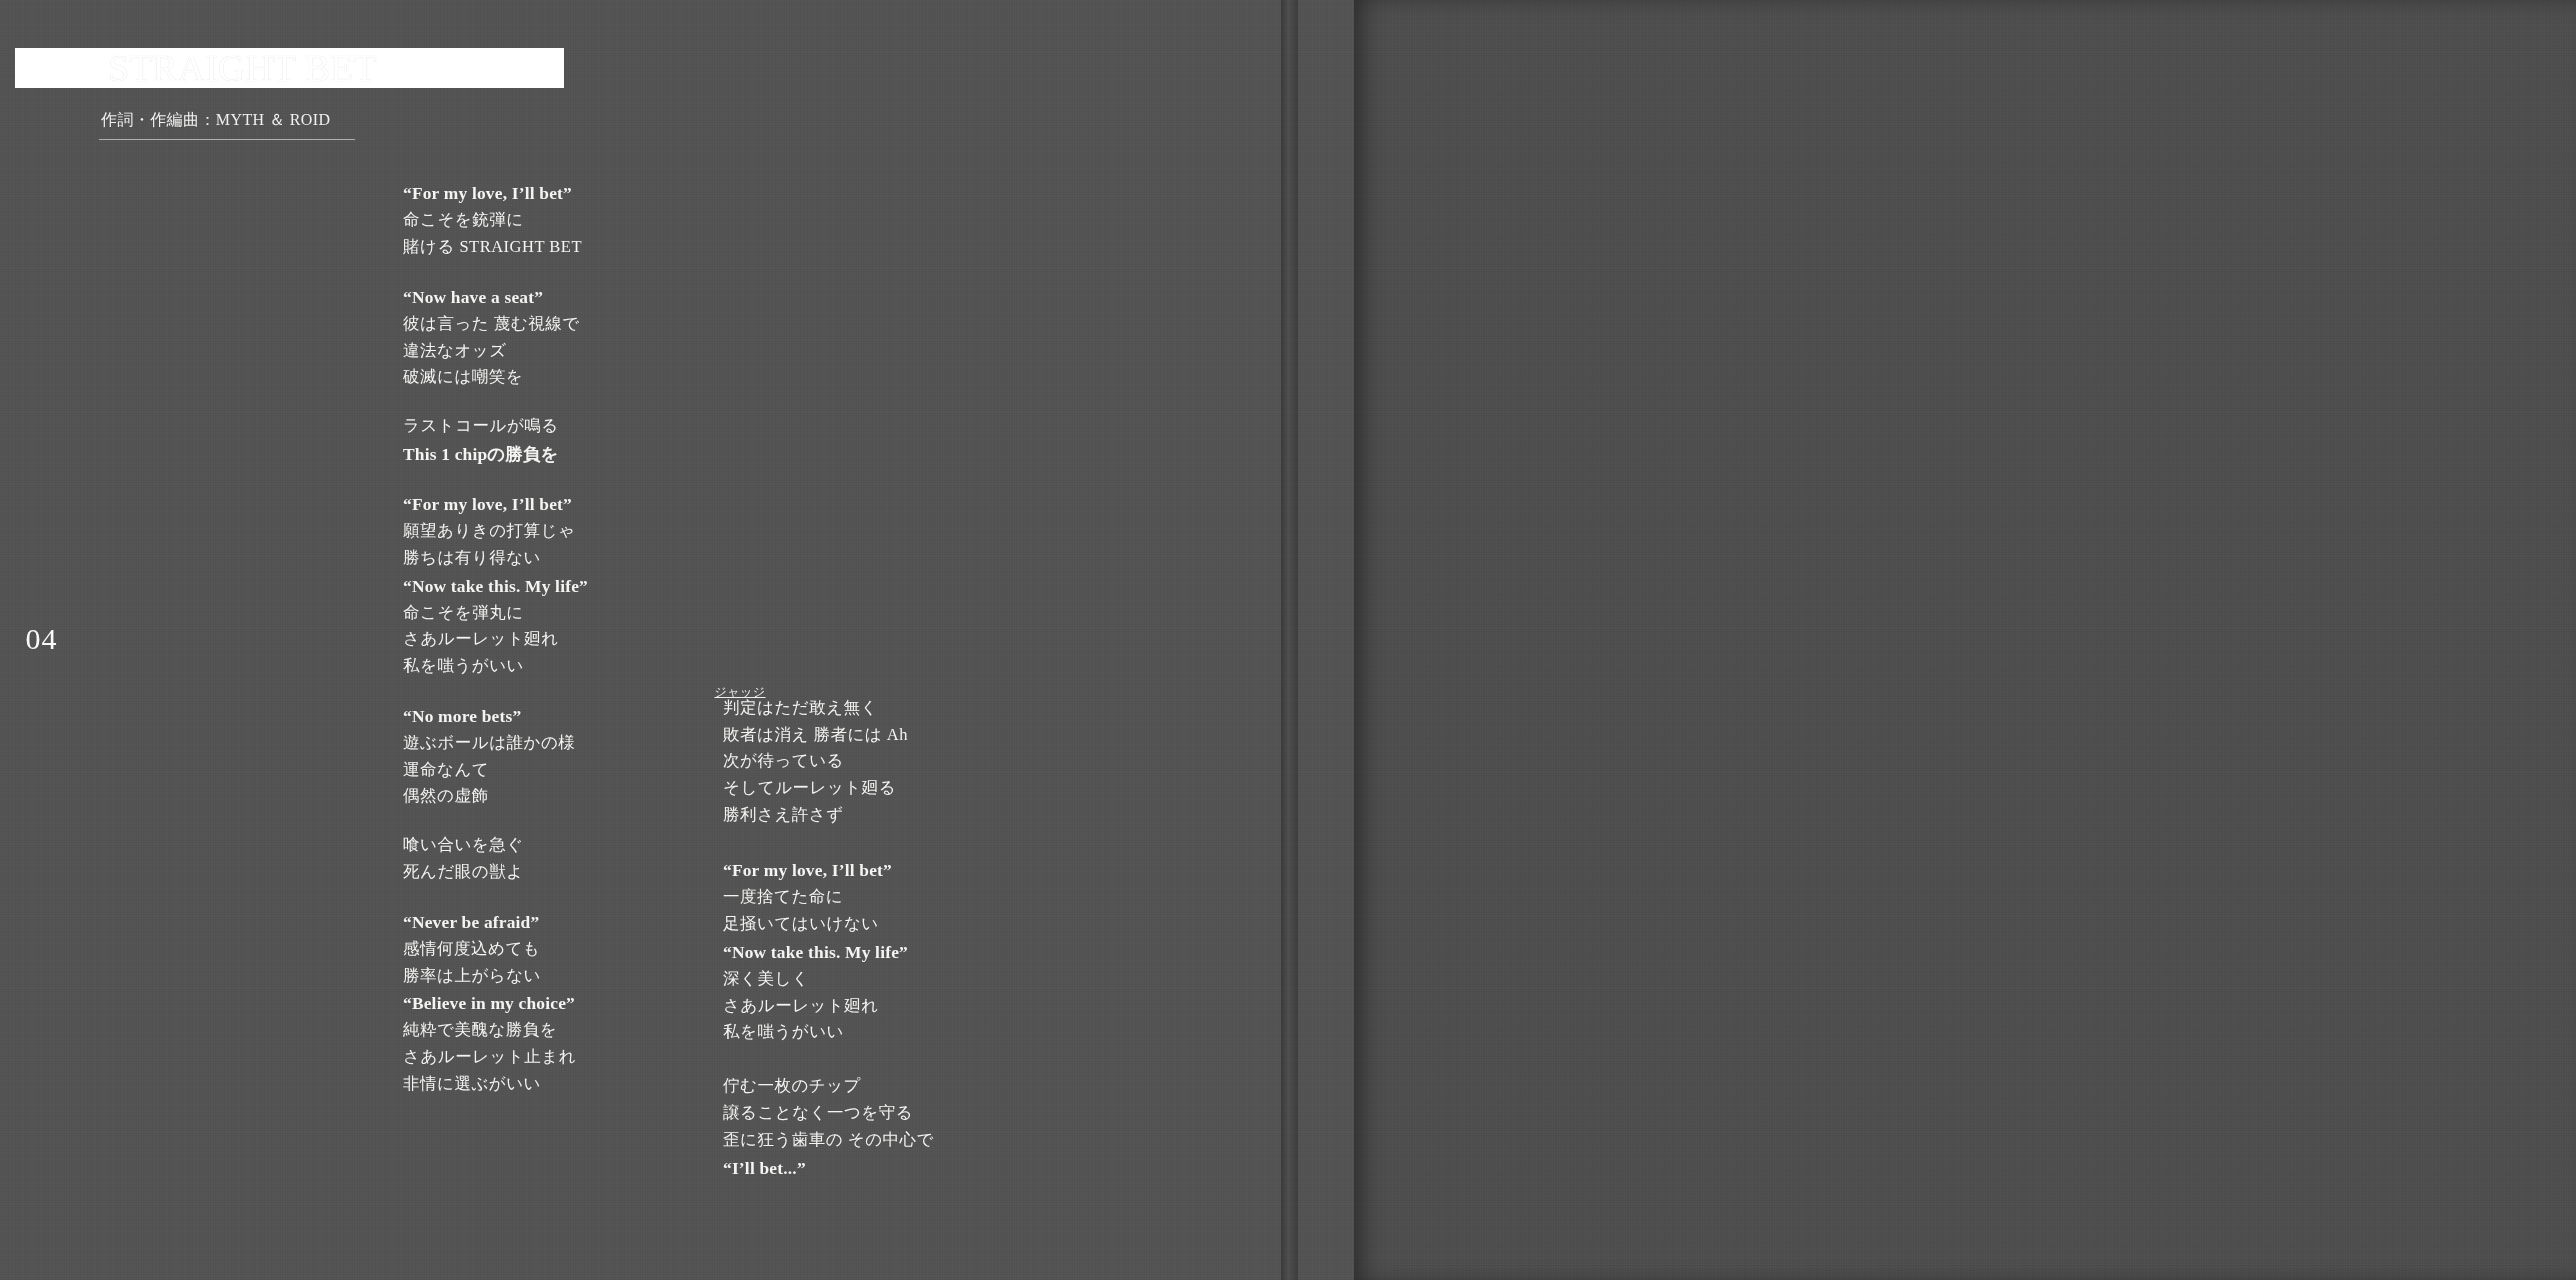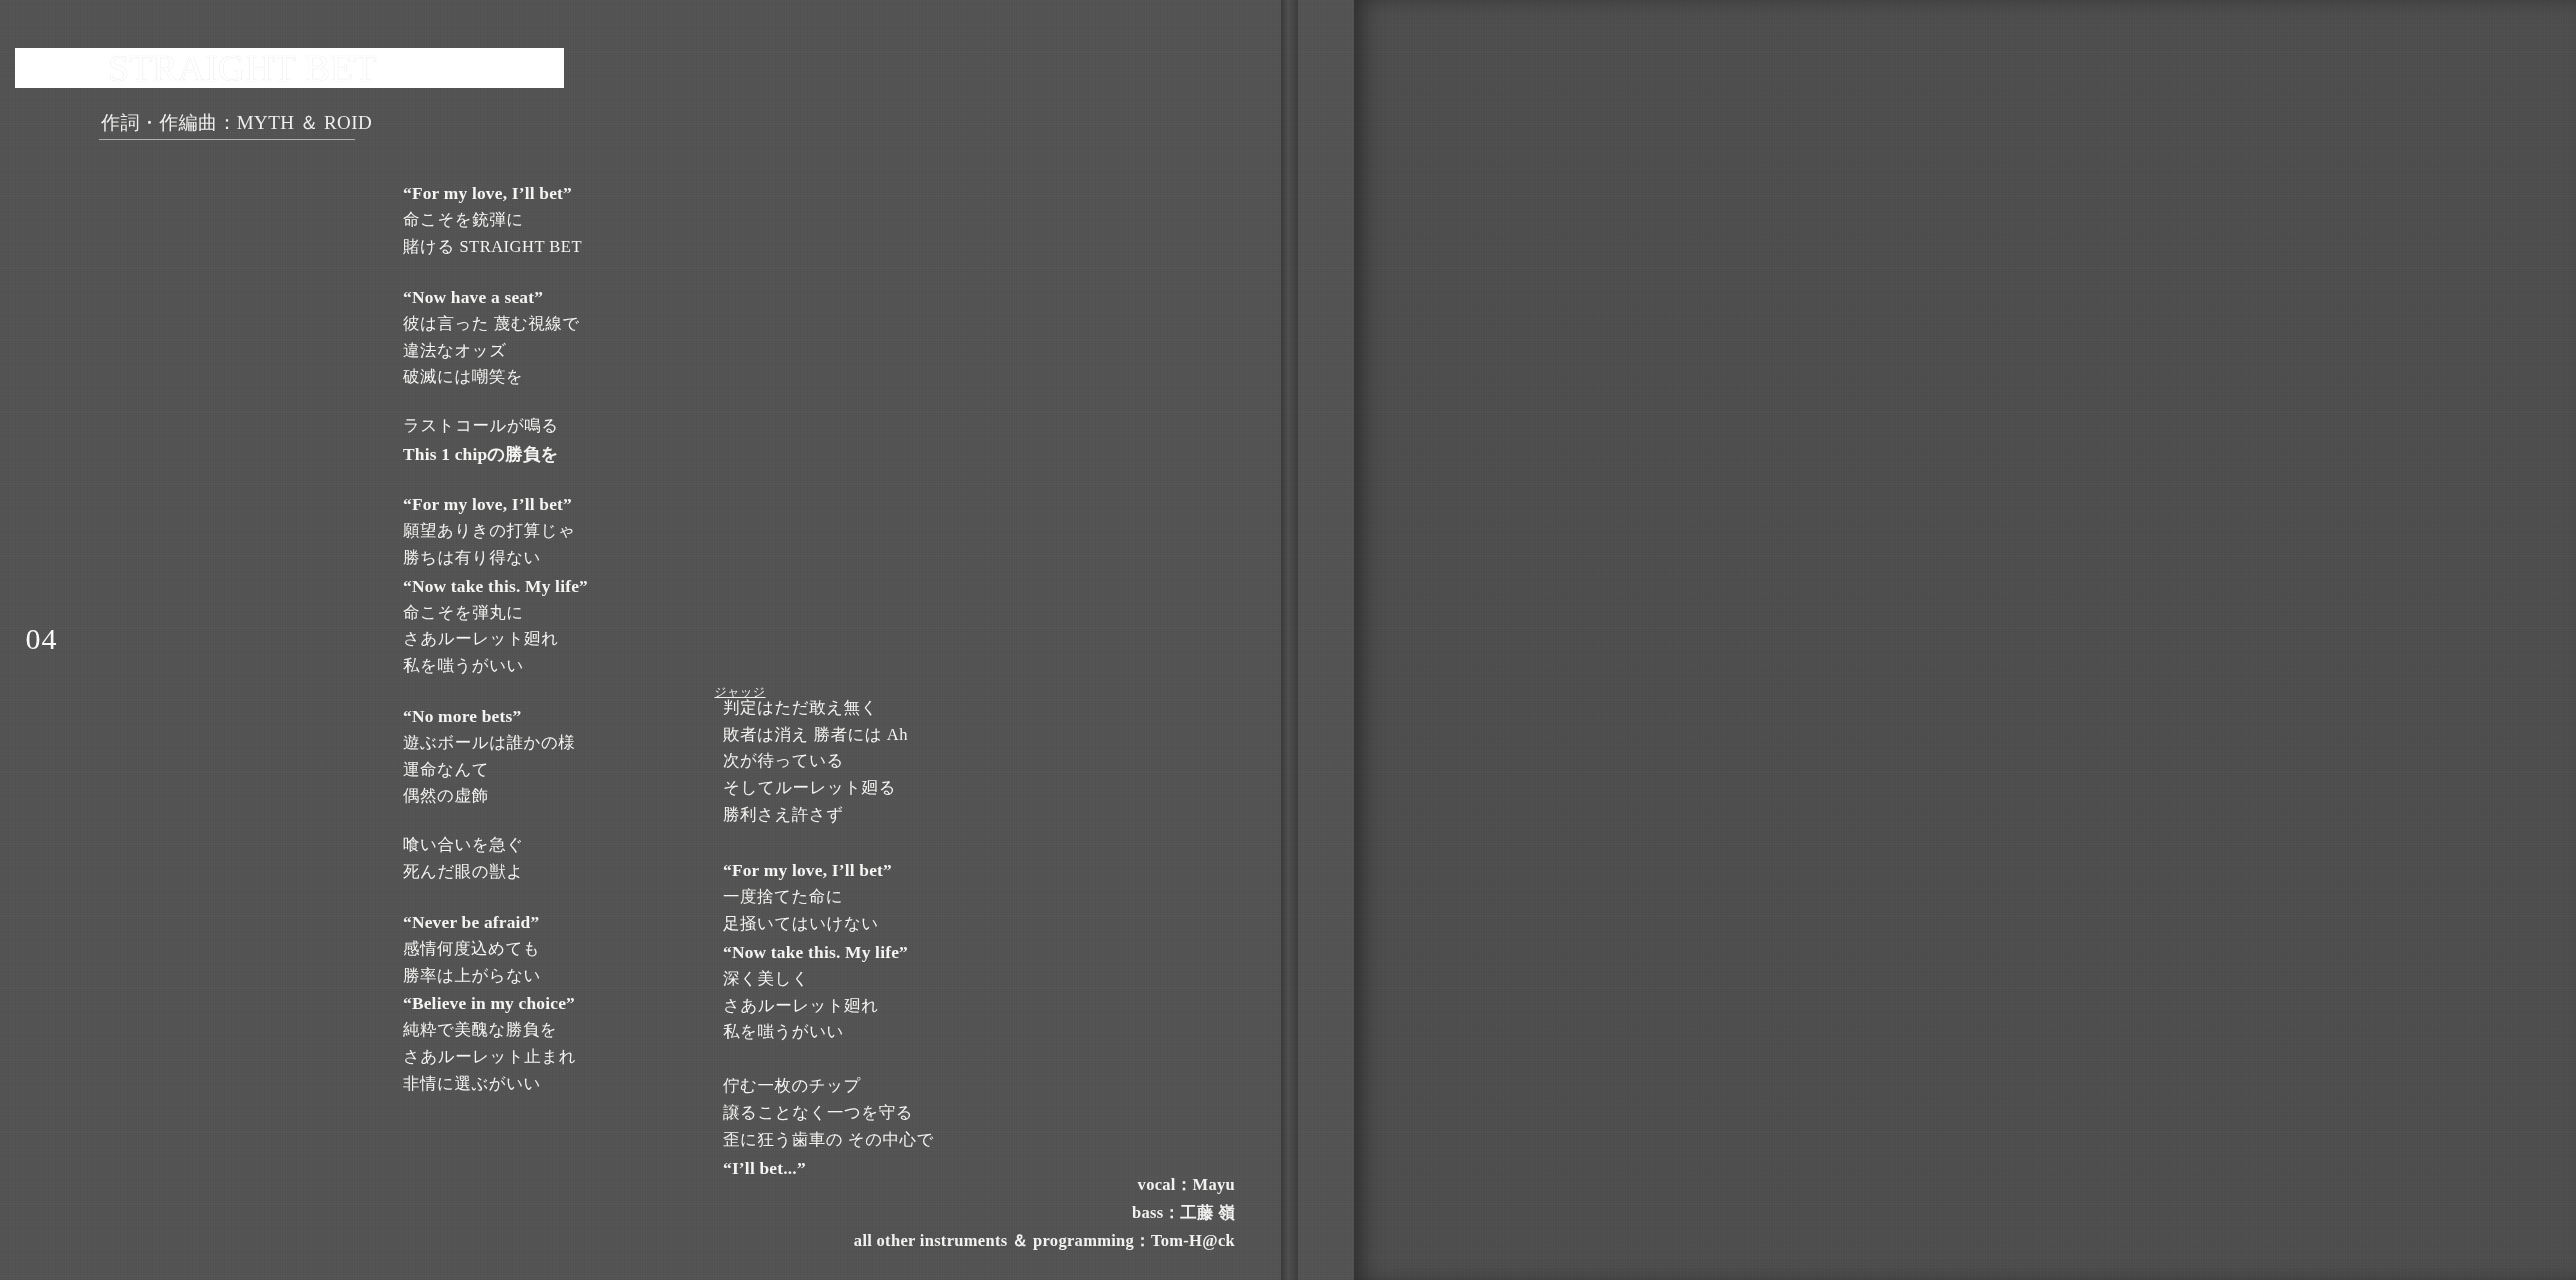--- a/index.html
+++ b/index.html
@@ -52,21 +52,21 @@
     position: absolute;
     white-space: nowrap;
     font-size: 38px;
     line-height: 1;
     color: #ffffff;
     text-shadow: 0 0 0.9px rgba(0,0,0,0.2);
   }
 
   .credit {
     position: absolute;
-    font-size: 19px;
+    font-size: 16px;
     letter-spacing: 0.4px;
     color: #f0f0ee;
     white-space: nowrap;
   }
   .credit-rule {
     position: absolute;
     height: 0.9px;
     background: rgba(255,255,255,0.55);
   }
 
@@ -130,23 +130,20 @@
 
     <div class="credit" style="left:101px; top:110px;">作詞・作編曲：MYTH ＆ ROID</div>
     <div class="credit-rule" style="left:99px; top:139px; width:256px;"></div>
 
     <div class="page-num" style="left:25.6px; top:622px;">04</div>
 
     <div class="lyrics center" style="left:403px; top:179px; width:329px;" id="left-col-a"><div class="stanza" style="margin-bottom: 22px;"><div class="line-en">“For my love, I’ll bet”</div><div class="line-jp">命こそを銃弾に</div><div class="line-jp">賭ける STRAIGHT BET</div></div><div class="stanza" style="margin-bottom: 22px;"><div class="line-en">“Now have a seat”</div><div class="line-jp">彼は言った 蔑む視線で</div><div class="line-jp">違法なオッズ</div><div class="line-jp">破滅には嘲笑を</div></div><div class="stanza" style="margin-bottom: 22px;"><div class="line-jp">ラストコールが鳴る</div><div class="line-en">This 1 chipの勝負を</div></div><div class="stanza" style="margin-bottom: 22px;"><div class="line-en">“For my love, I’ll bet”</div><div class="line-jp">願望ありきの打算じゃ</div><div class="line-jp">勝ちは有り得ない</div><div class="line-en">“Now take this. My life”</div><div class="line-jp">命こそを弾丸に</div><div class="line-jp">さあルーレット廻れ</div><div class="line-jp">私を嗤うがいい</div></div><div class="stanza" style="margin-bottom: 22px;"><div class="line-en">“No more bets”</div><div class="line-jp">遊ぶボールは誰かの様</div><div class="line-jp">運命なんて</div><div class="line-jp">偶然の虚飾</div></div><div class="stanza" style="margin-bottom: 22px;"><div class="line-jp">喰い合いを急ぐ</div><div class="line-jp">死んだ眼の獣よ</div></div><div class="stanza" style="margin-bottom: 22px;"><div class="line-en">“Never be afraid”</div><div class="line-jp">感情何度込めても</div><div class="line-jp">勝率は上がらない</div><div class="line-en">“Believe in my choice”</div><div class="line-jp">純粋で美醜な勝負を</div><div class="line-jp">さあルーレット止まれ</div><div class="line-jp">非情に選ぶがいい</div></div></div>
 
     <div class="lyrics center" style="left:723px; top:695px; width:329px;" id="left-col-b"><div class="stanza" style="margin-bottom: 27.4px;"><div class="line-jp"><span class="ruby-wrap"><span class="rt">ジャッジ</span>判定</span>はただ敢え無く</div><div class="line-jp">敗者は消え 勝者には Ah</div><div class="line-jp">次が待っている</div><div class="line-jp">そしてルーレット廻る</div><div class="line-jp">勝利さえ許さず</div></div><div class="stanza" style="margin-bottom: 27.4px;"><div class="line-en">“For my love, I’ll bet”</div><div class="line-jp">一度捨てた命に</div><div class="line-jp">足掻いてはいけない</div><div class="line-en">“Now take this. My life”</div><div class="line-jp">深く美しく</div><div class="line-jp">さあルーレット廻れ</div><div class="line-jp">私を嗤うがいい</div></div><div class="stanza" style="margin-bottom: 27.4px;"><div class="line-jp">佇む一枚のチップ</div><div class="line-jp">譲ることなく一つを守る</div><div class="line-jp">歪に狂う歯車の その中心で</div><div class="line-en">“I’ll bet...”</div></div></div>
 
-    <div class="performers right" style="left:512px; top:1171px; width:723px;">vocal：Mayu
-bass：工藤 嶺
-all other instruments ＆ programming：Tom-H@ck</div>
   </div>
 
   <div class="page page-right">
 
     <div class="edge-mark" style="left:1284px; top:154px;"></div>
     <div class="edge-mark" style="left:1284px; top:1118px;"></div>
   </div>
 
   <div class="gutter"></div>
 </div>

